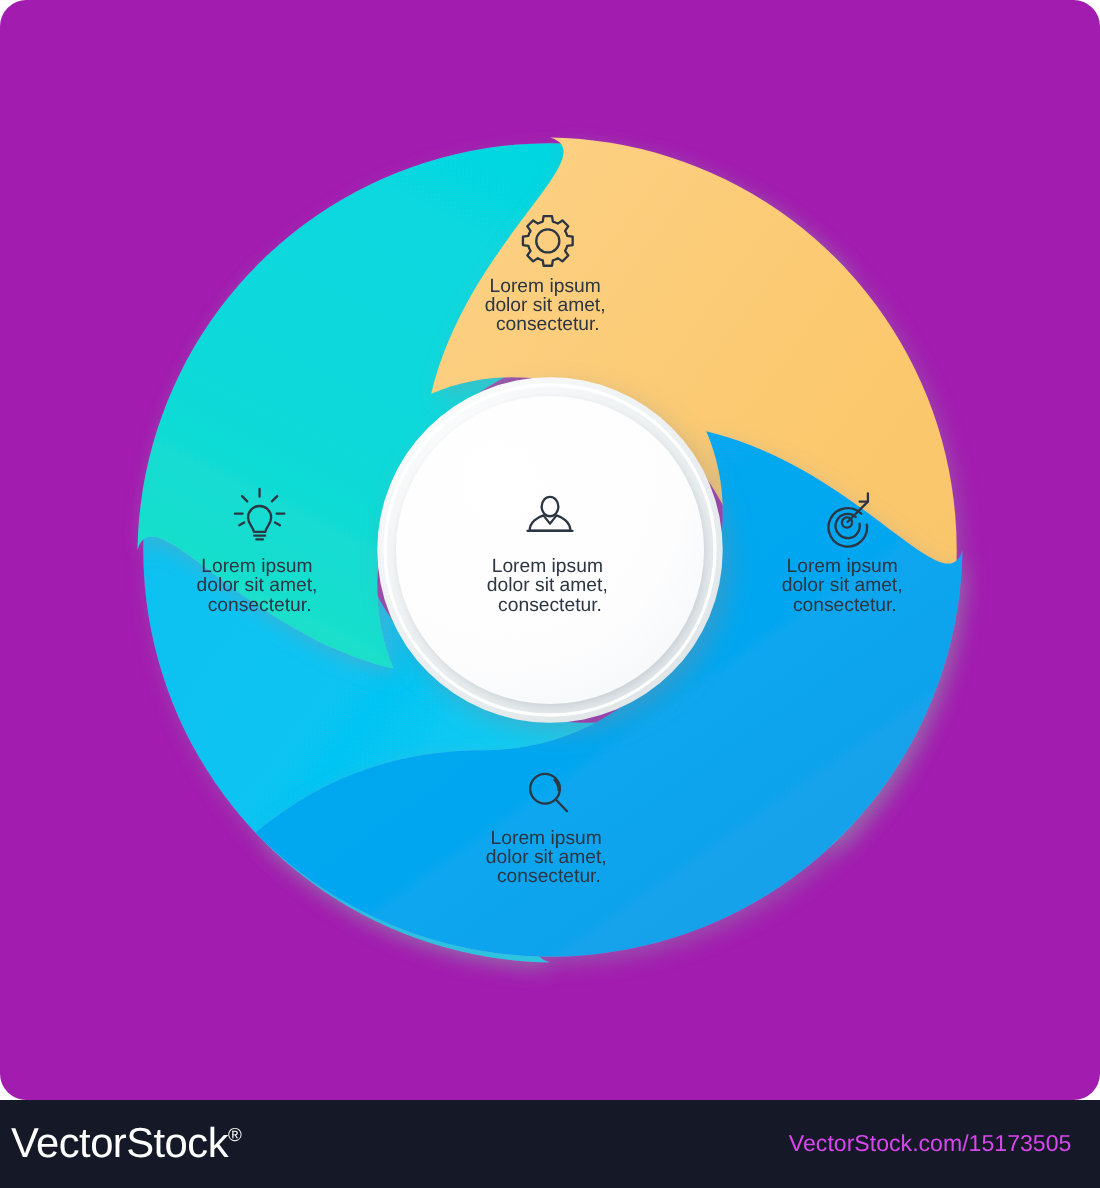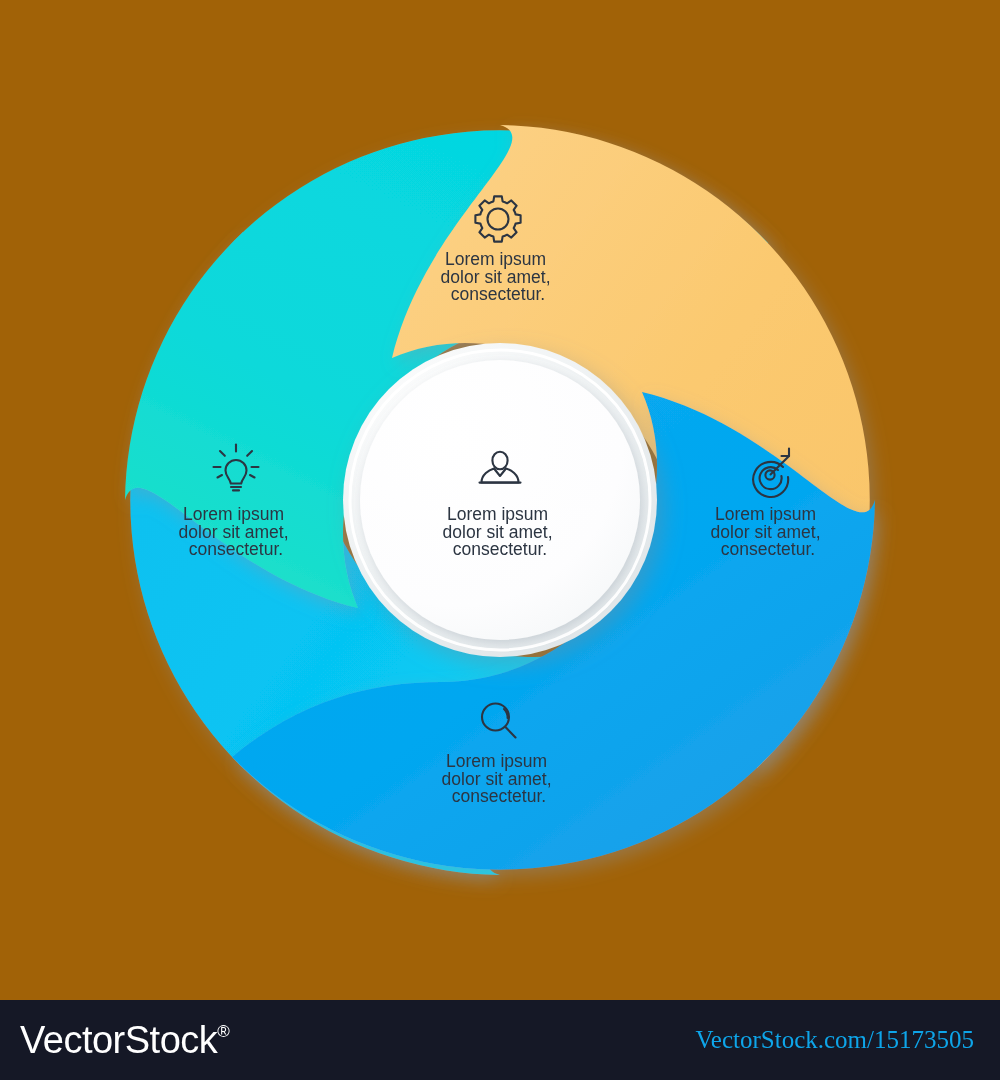--- a/index.html
+++ b/index.html
@@ -18,21 +18,22 @@
     width: 1000px;
     height: 1080px;
     background: #ffffff;
   }
   #canvas-area {
     position: absolute;
     left: 0;
     top: 0;
     width: 1000px;
     height: 1000px;
-    background: #a16207;
+    background: #a21caf;
+    border-radius: 24px;
   }
   svg.wheel {
     display: block;
     width: 1000px;
     height: 1000px;
   }
   .seg-label {
     font-family: "Liberation Sans", sans-serif;
     font-size: 17.5px;
     fill: #2c3542;
@@ -44,21 +45,21 @@
     position: absolute;
     left: 0;
     top: 1000px;
     width: 1000px;
     height: 80px;
     background: #151826;
     display: flex;
     align-items: center;
     justify-content: space-between;
     box-sizing: border-box;
-    padding: 0 26px 0 20px;
+    padding: 0 26px 0 10px;
   }
   #brand-logo {
     color: #ffffff;
     font-family: "Liberation Sans", sans-serif;
     font-size: 38px;
     letter-spacing: -0.5px;
     line-height: 1;
     white-space: nowrap;
     display: flex;
     align-items: flex-start;
@@ -66,23 +67,23 @@
   #brand-logo .thin { font-weight: 300; }
   #brand-logo .bold { font-weight: 400; }
   #brand-logo .reg {
     font-size: 17px;
     vertical-align: super;
     position: relative;
     top: 2px;
     font-weight: 400;
   }
   #brand-url {
-    color: #0ea5e9;
-    font-family: Liberation Serif, serif;
-    font-size: 25px;
+    color: #d946ef;
+    font-family: Liberation Sans, sans-serif;
+    font-size: 21px;
     white-space: nowrap;
     letter-spacing: 0px;
   }
 </style>
 </head>
 <body>
 
 <div id="stage">
 
   <div id="canvas-area">

